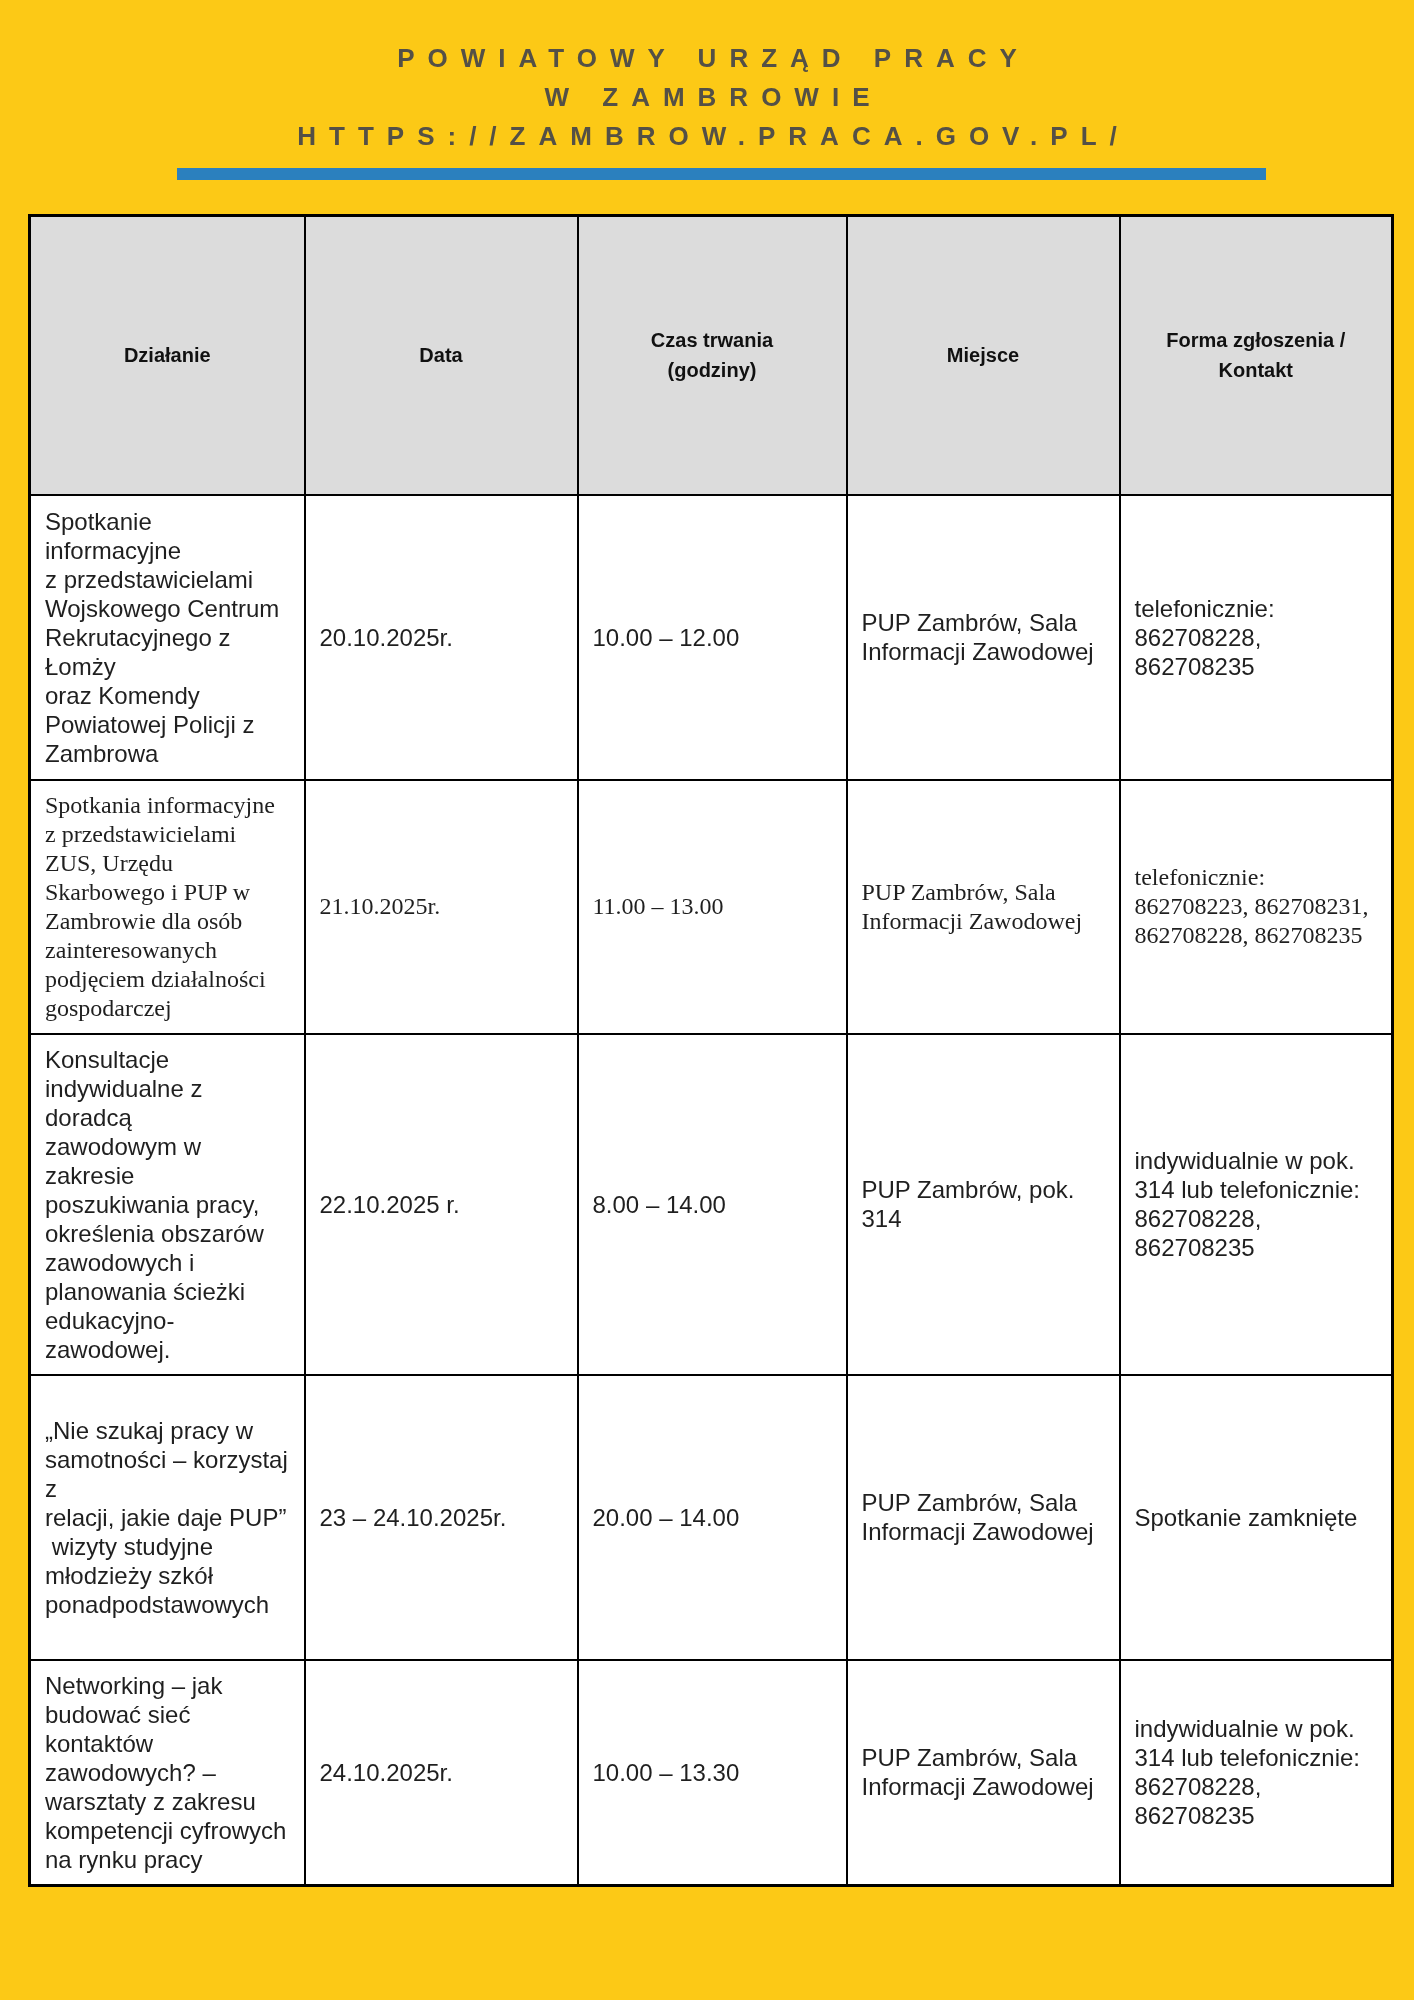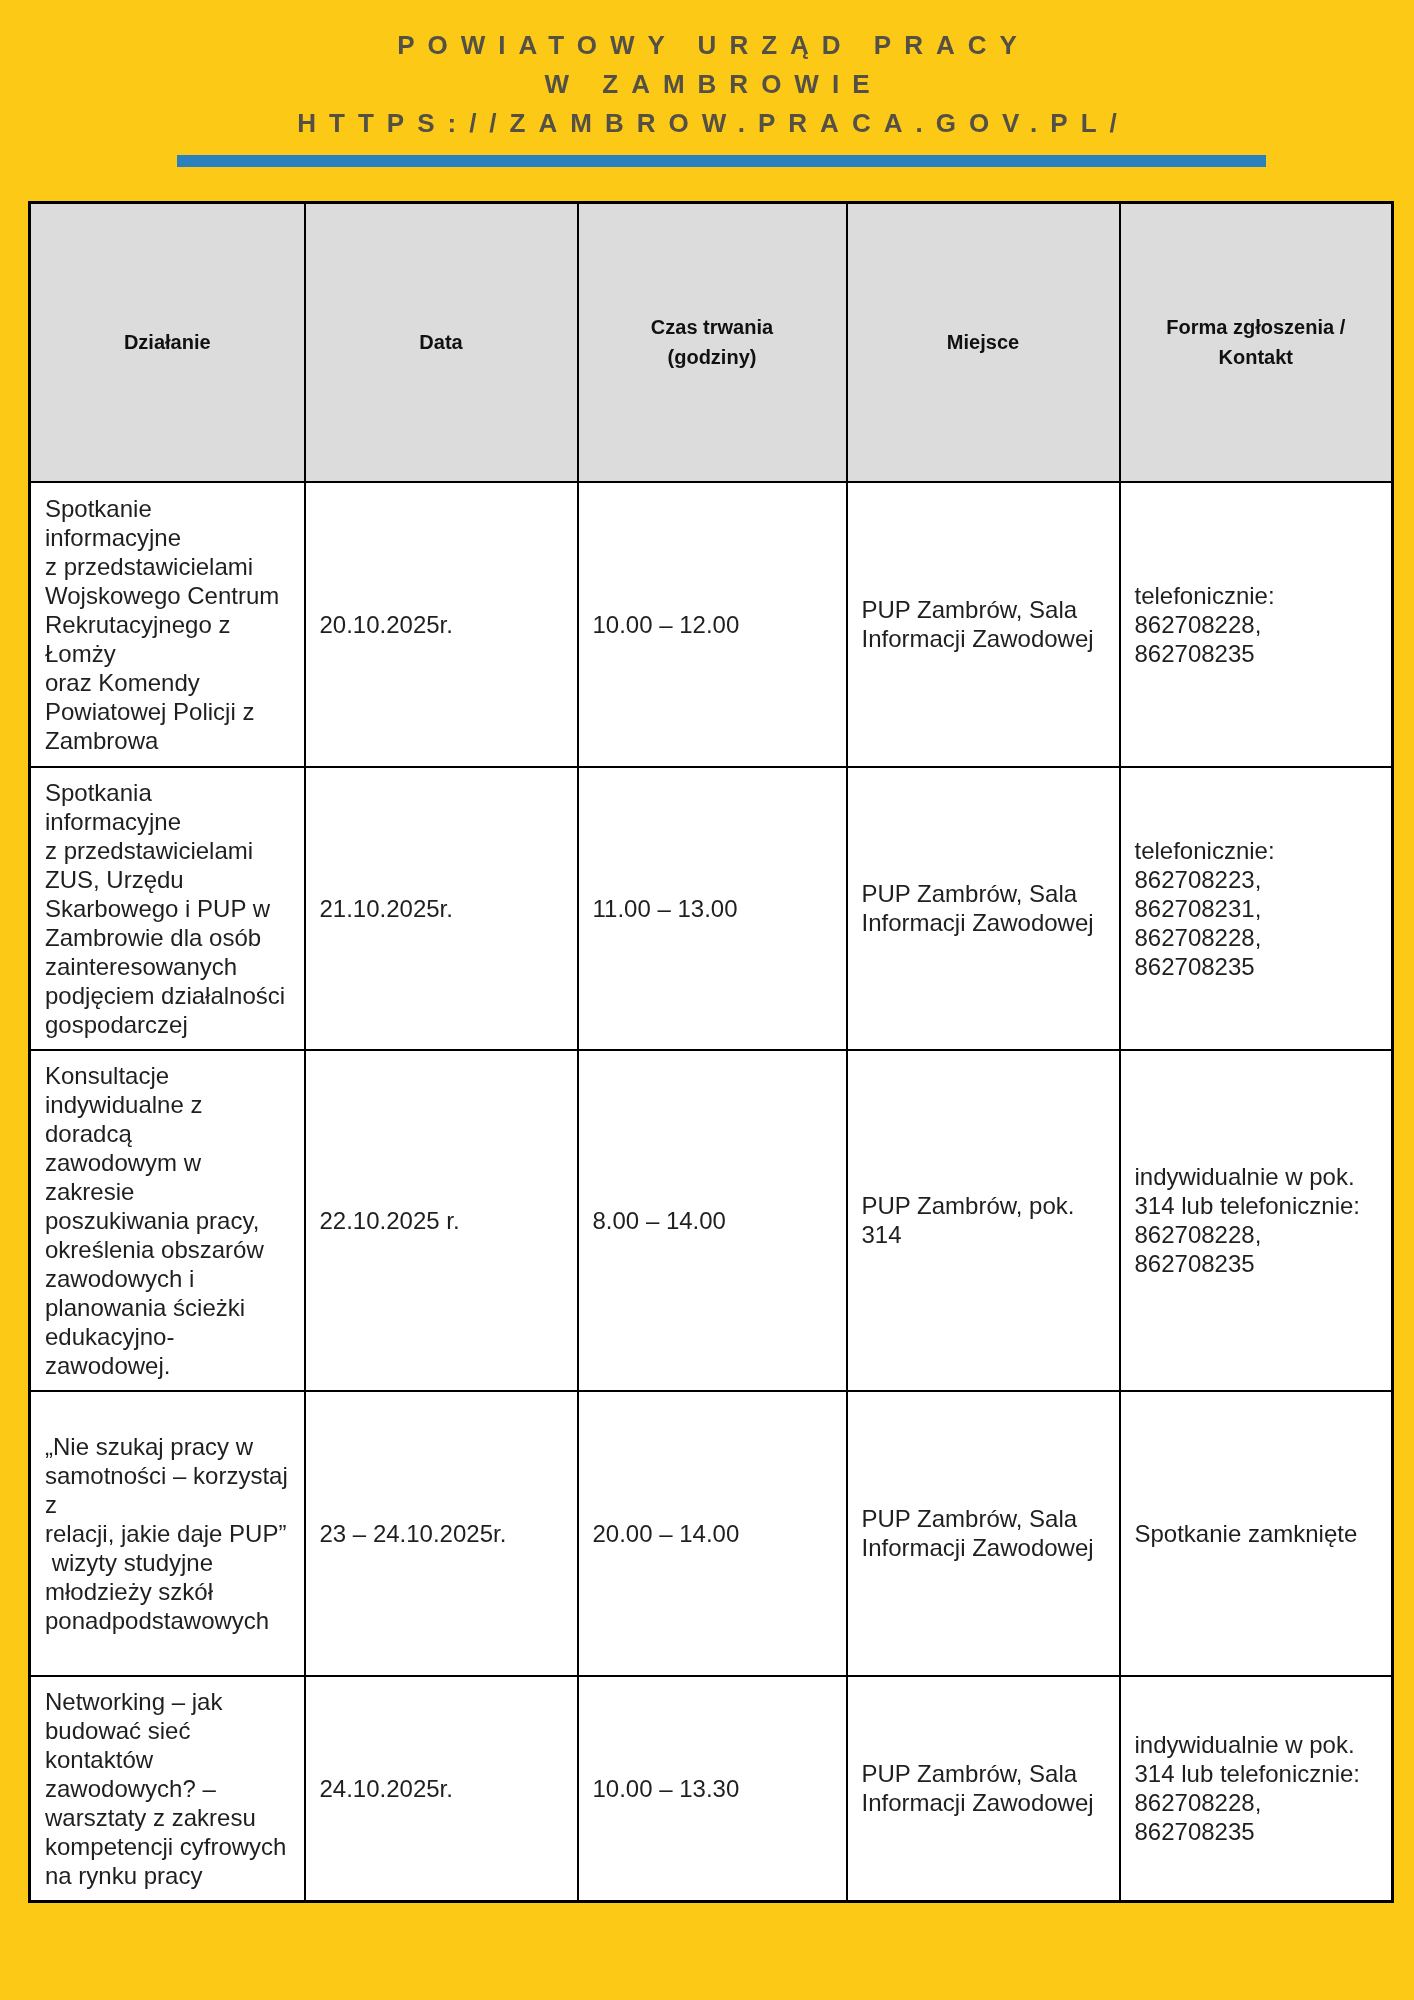--- a/index.html
+++ b/index.html
@@ -8,21 +8,21 @@
   }
   body {
     width: 1414px;
     height: 2000px;
     background: #fcc916;
     font-family: "Liberation Sans", sans-serif;
     position: relative;
     overflow: hidden;
   }
   .org-header {
-    padding-top: 26px;
+    padding-top: 39px;
     text-align: center;
     color: #545046;
     font-weight: bold;
     font-size: 26px;
     line-height: 39px;
     letter-spacing: 13px;
     white-space: nowrap;
   }
   .org-header div {
     text-indent: 13px; 
@@ -66,21 +66,21 @@
     color: #1f1f1f;
     font-size: 24px;
     line-height: 29px;
     font-weight: normal;
     text-align: left;
     vertical-align: middle;
     padding: 10px 14px;
   }
   tr.header-row   { height: 279px; }
   tr.row-1        { height: 285px; }
-  tr.row-2        { height: 238px; }
+  tr.row-2        { height: 238px; font-family: Liberation Serif, serif; }
   tr.row-3        { height: 284px; }
   tr.row-4        { height: 285px; }
   tr.row-5        { height: 214px; }
 </style>
 </head>
 <body>
 
 <header class="org-header">
   <div>POWIATOWY URZĄD PRACY</div>
   <div>W ZAMBROWIE</div>

